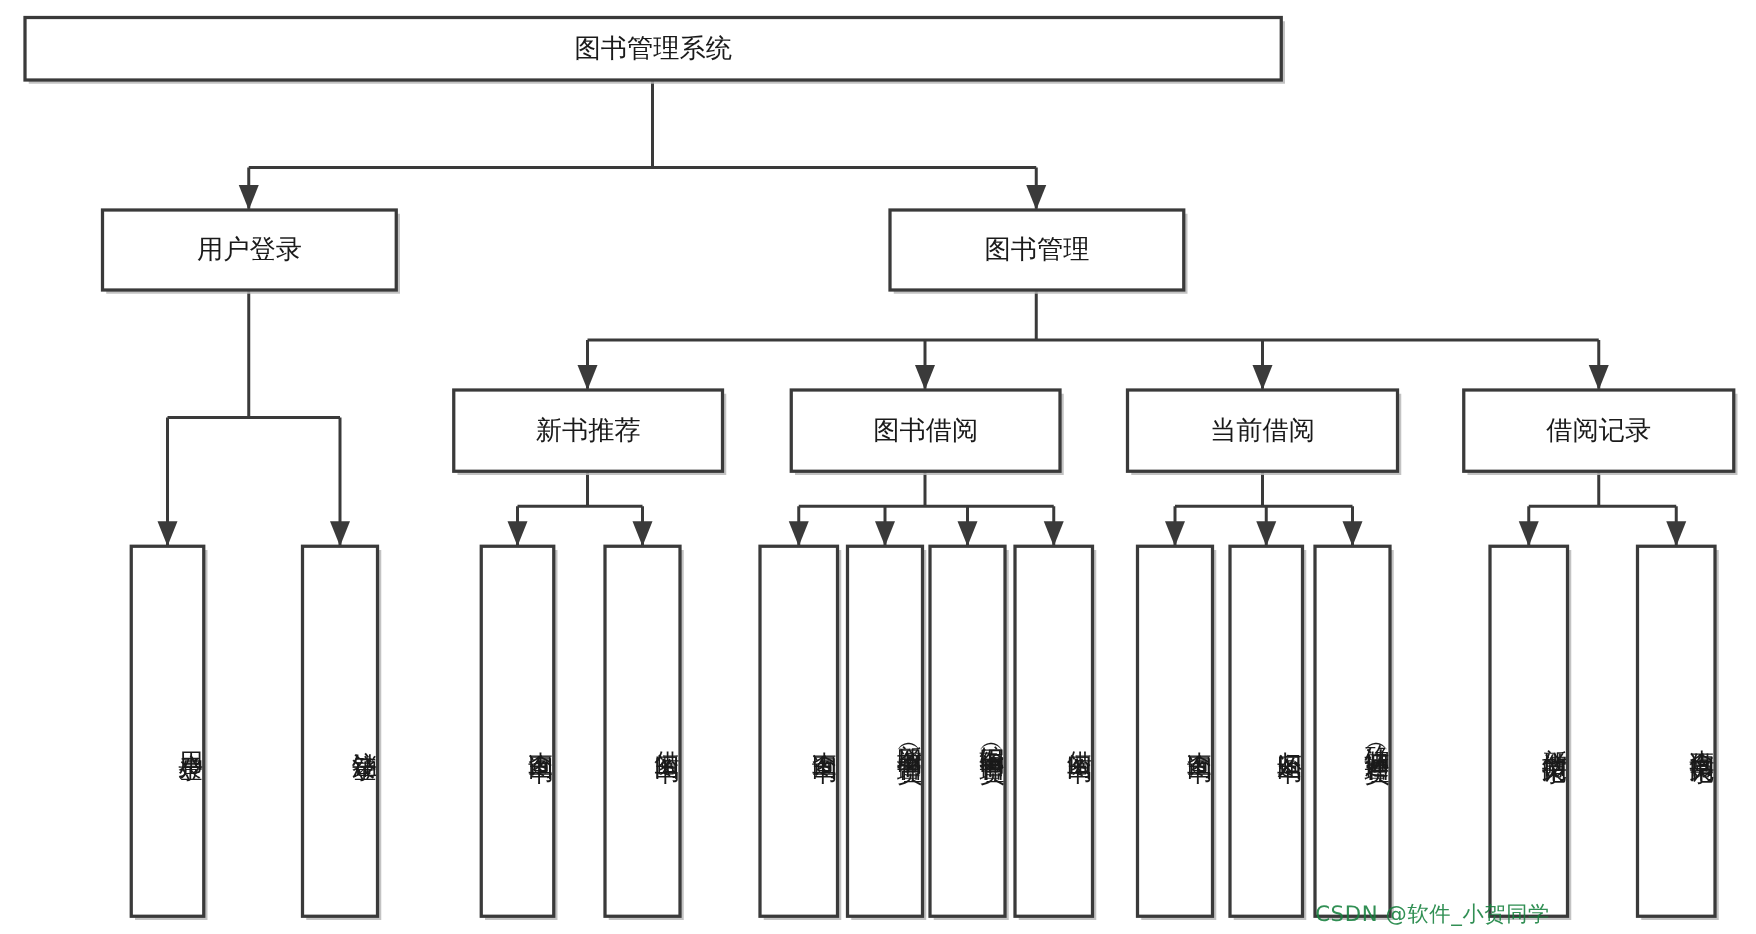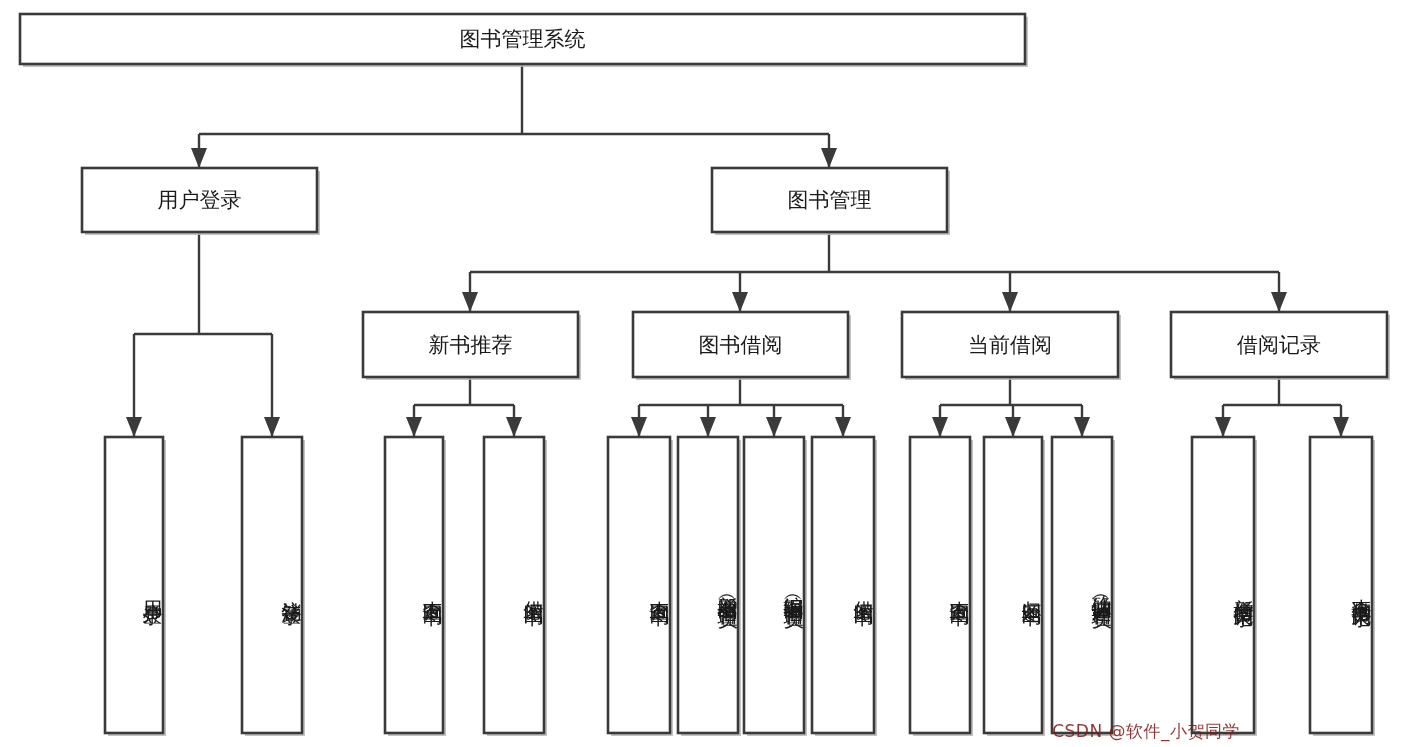--- a/index.html
+++ b/index.html
@@ -69,21 +69,21 @@
     display: flex;
     align-items: flex-start;
     justify-content: center;
   }
   .watermark {
     position: absolute;
     right: 8px;
     bottom: 4px;
     font-family: "DejaVu Sans", "Liberation Sans", sans-serif;
     font-size: 17px;
-    color: #7f1d1d;
+    color: #15803d;
     opacity: 0.88;
     white-space: nowrap;
     letter-spacing: 0.5px;
   }
 </style>
 </head>
 <body>
 
 <div id="diagram-root">
 

